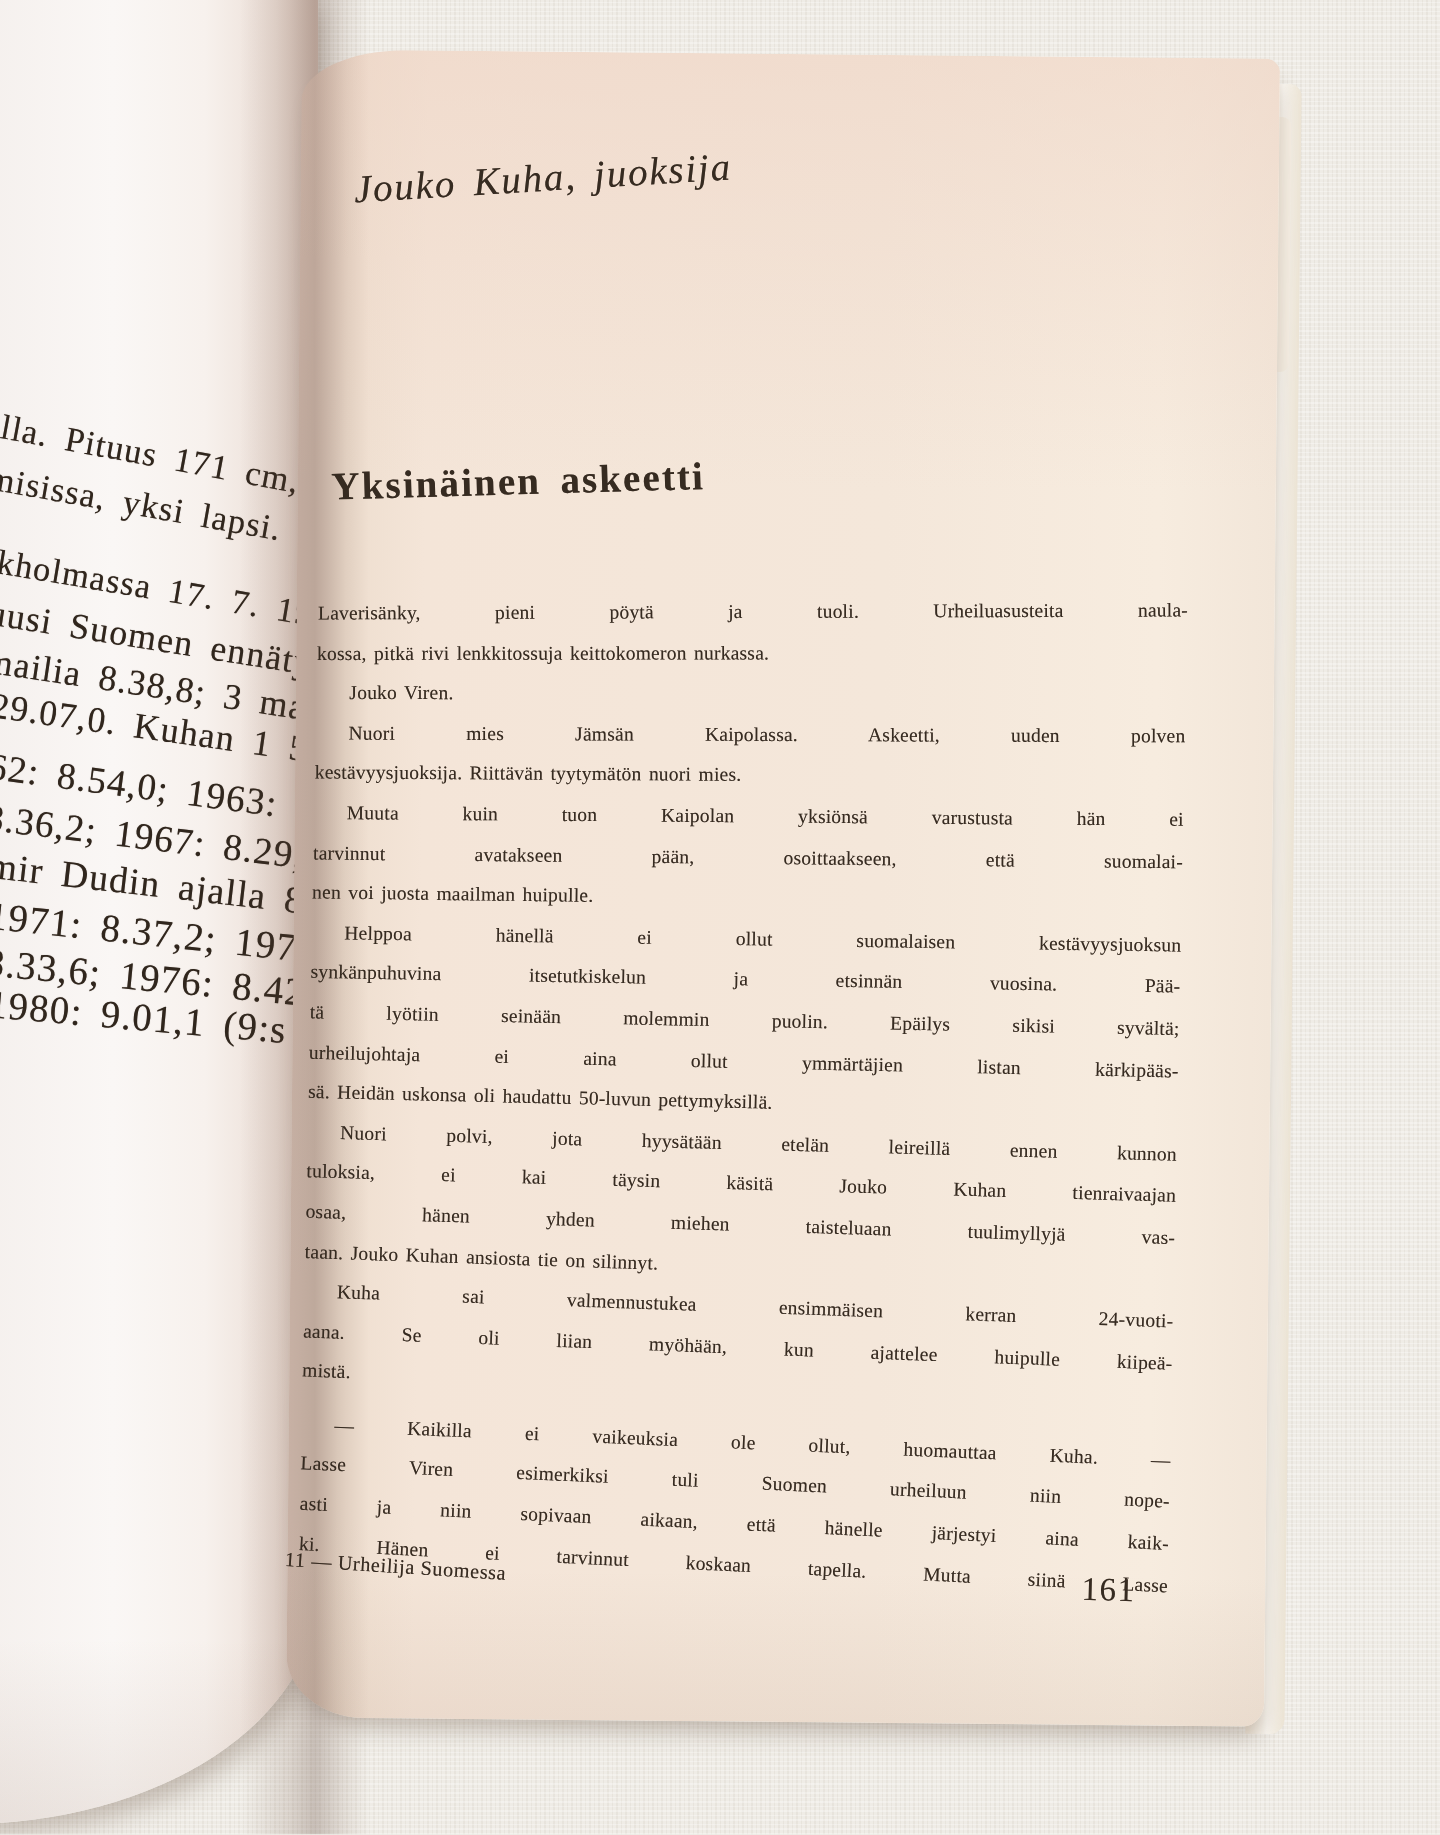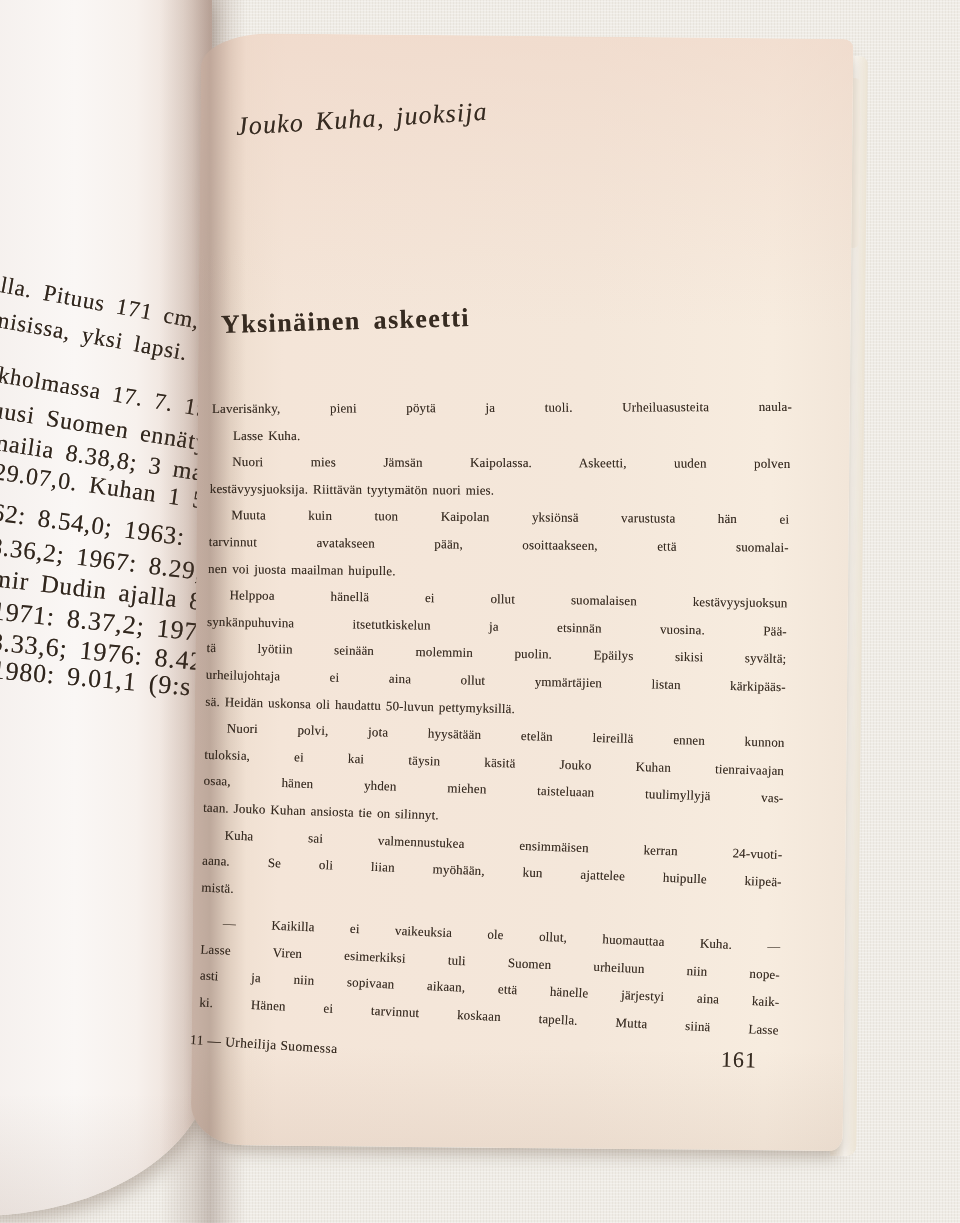--- a/index.html
+++ b/index.html
@@ -125,21 +125,22 @@
   <div class="right-page"></div>
 
   <div class="gutter-shadow"></div>
 
   <div class="page-header ink">Jouko Kuha, juoksija</div>
 
   <div class="section-heading ink">Yksinäinen askeetti</div>
 
   <div class="body-block ink" id="body-lines">
       <div class="line" style="transform: rotate(-0.2deg) translateX(0px);">Laverisänky, pieni pöytä ja tuoli. Urheiluasusteita naula-</div>
-      <div class="line ind no-j" style="transform: rotate(0.06deg) translateX(-1.1px);">Lasse Kuha.</div>
+      <div class="line no-j" style="transform: rotate(-0.07deg) translateX(-0.6px);">kossa, pitkä rivi lenkkitossuja keittokomeron nurkassa.</div>
+      <div class="line ind no-j" style="transform: rotate(0.06deg) translateX(-1.1px);">Jouko Viren.</div>
       <div class="line ind" style="transform: rotate(0.19deg) translateX(-1.7px);">Nuori mies Jämsän Kaipolassa. Askeetti, uuden polven</div>
       <div class="line no-j" style="transform: rotate(0.32deg) translateX(-2.2px);">kestävyysjuoksija. Riittävän tyytymätön nuori mies.</div>
       <div class="line ind" style="transform: rotate(0.45deg) translateX(-2.8px);">Muuta kuin tuon Kaipolan yksiönsä varustusta hän ei</div>
       <div class="line" style="transform: rotate(0.58deg) translateX(-3.3px);">tarvinnut avatakseen pään, osoittaakseen, että suomalai-</div>
       <div class="line no-j" style="transform: rotate(0.71deg) translateX(-3.9px);">nen voi juosta maailman huipulle.</div>
       <div class="line ind" style="transform: rotate(0.84deg) translateX(-4.4px);">Helppoa hänellä ei ollut suomalaisen kestävyysjuoksun</div>
       <div class="line" style="transform: rotate(0.97deg) translateX(-5px);">synkänpuhuvina itsetutkiskelun ja etsinnän vuosina. Pää-</div>
       <div class="line" style="transform: rotate(1.1deg) translateX(-5.5px);">tä lyötiin seinään molemmin puolin. Epäilys sikisi syvältä;</div>
       <div class="line" style="transform: rotate(1.23deg) translateX(-6.1px);">urheilujohtaja ei aina ollut ymmärtäjien listan kärkipääs-</div>
       <div class="line no-j" style="transform: rotate(1.36deg) translateX(-6.6px);">sä. Heidän uskonsa oli haudattu 50-luvun pettymyksillä.</div>

